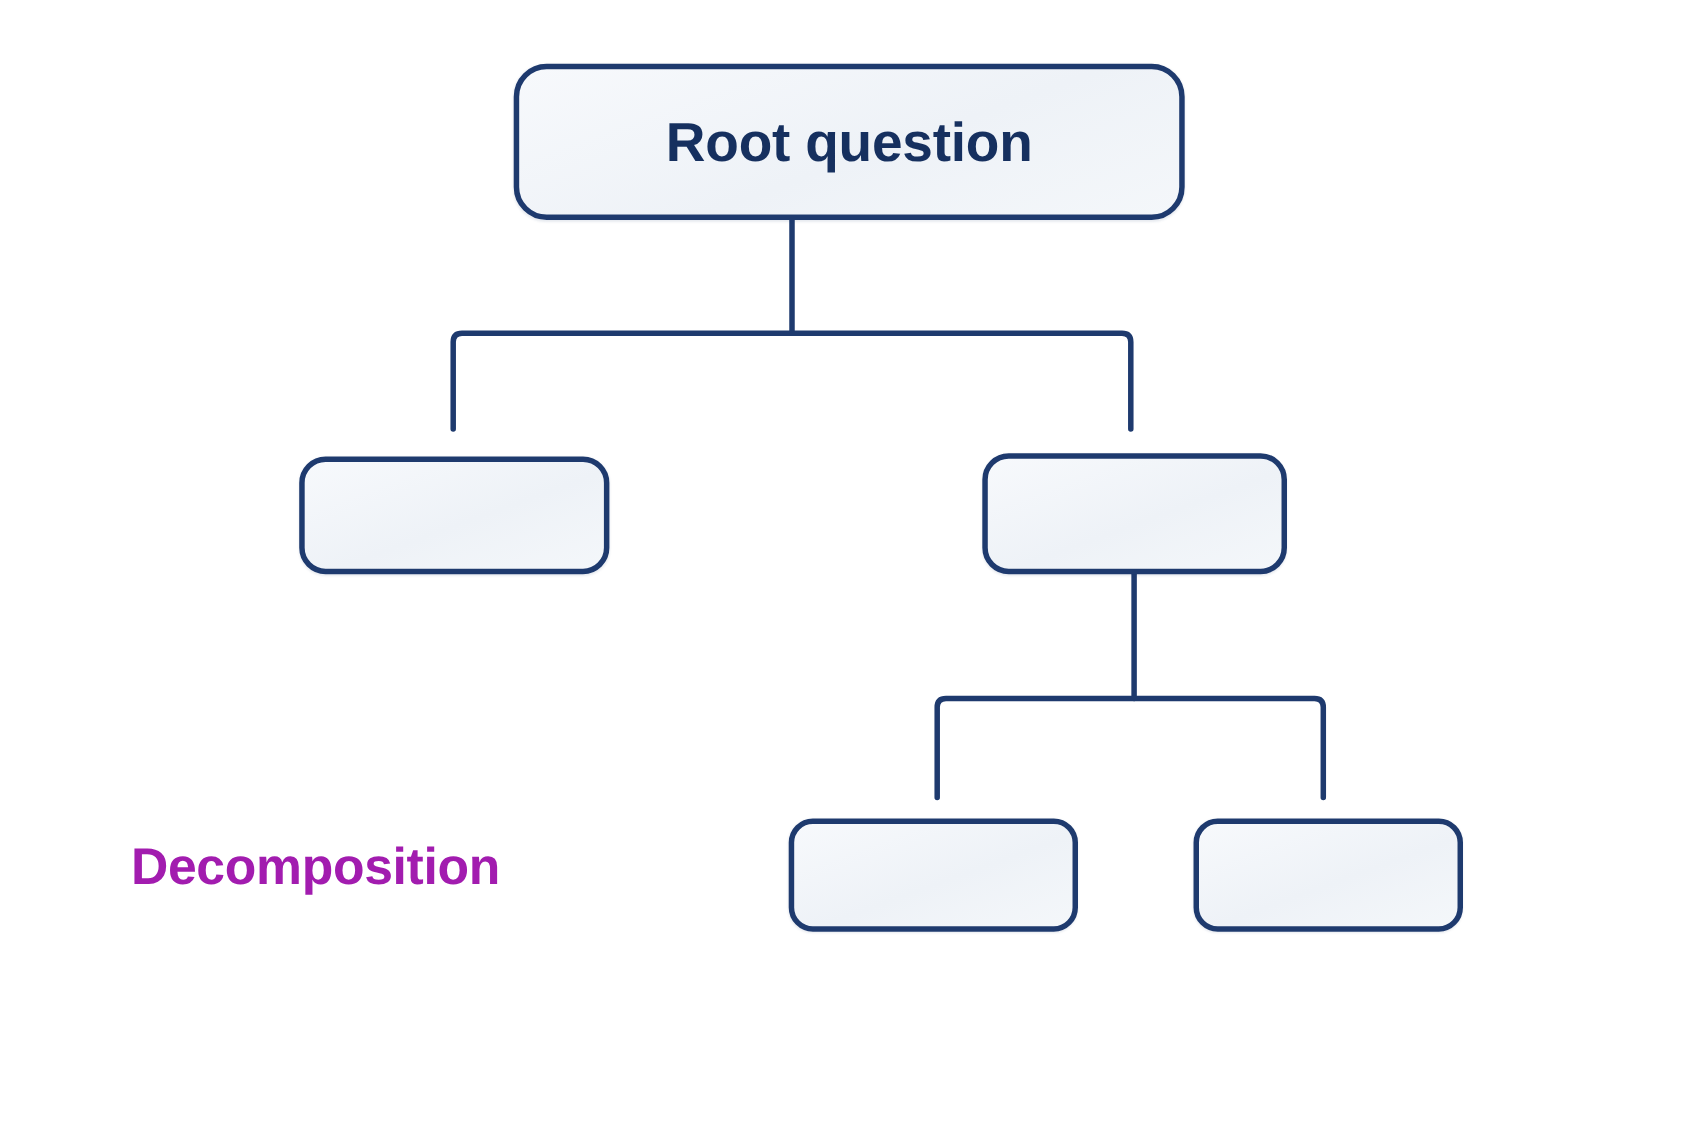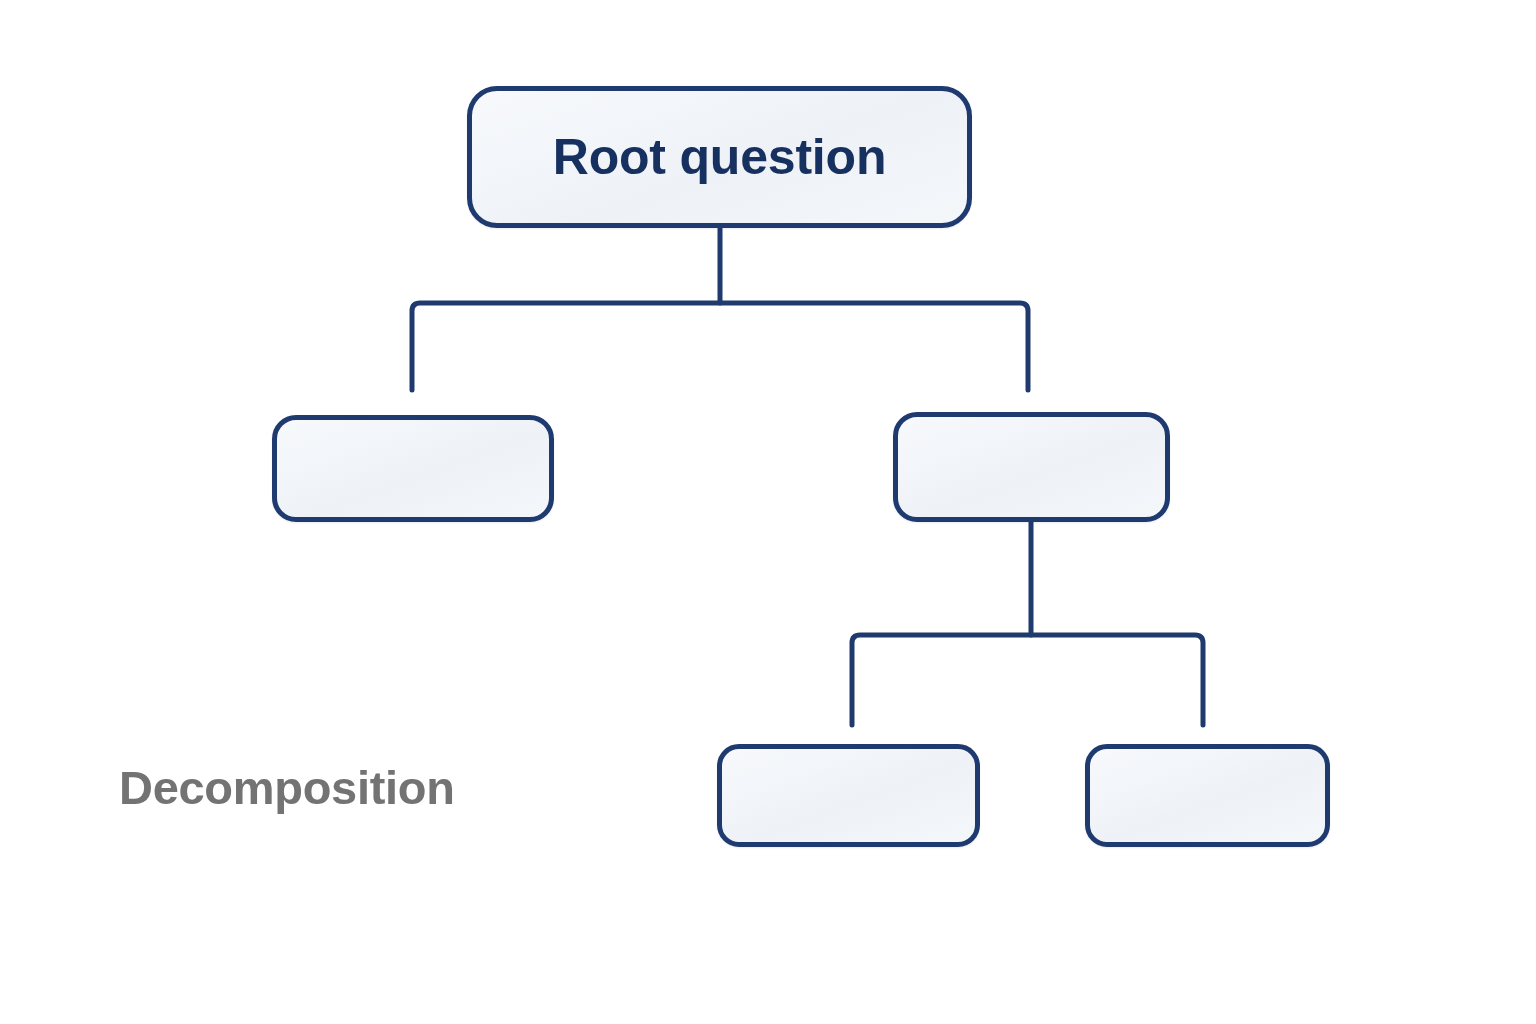--- a/index.html
+++ b/index.html
@@ -42,24 +42,23 @@
   .node-label {
     color: #16305f;
     font-weight: bold;
     letter-spacing: -0.2px;
     white-space: nowrap;
     line-height: 1;
   }
   #node-root {
     left: 467px;
     top: 58px;
-    width: 505px;
+    width: 610px;
     height: 142px;
     border-radius: 30px;
-    margin-top: 28px;
   }
   #node-root .node-label {
     font-size: 50px;
   }
   #node-l2-left {
     left: 272px;
     top: 415px;
     width: 282px;
     height: 107px;
     border-radius: 24px;
@@ -87,21 +86,21 @@
   }
   .node-label:empty {
     display: none;
   }
   
   #caption {
     position: absolute;
     left: 119px;
     top: 762px;
     z-index: 2;
-    color: #737373;
+    color: #a21caf;
     font-size: 47px;
     font-weight: bold;
     letter-spacing: -0.3px;
     line-height: 1.1;
     white-space: nowrap;
   }
 </style>
 </head>
 <body>
 

